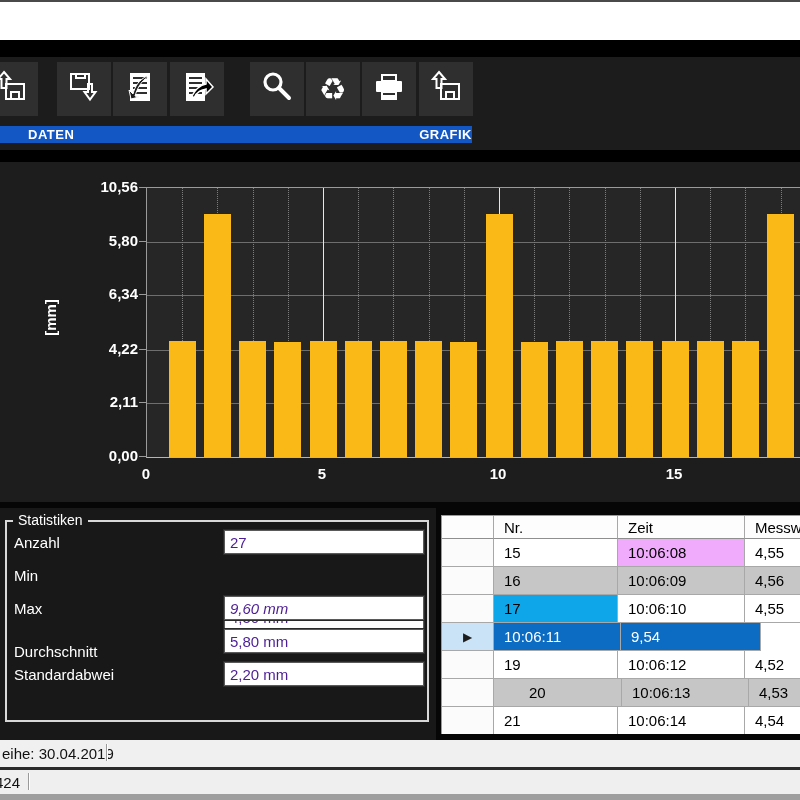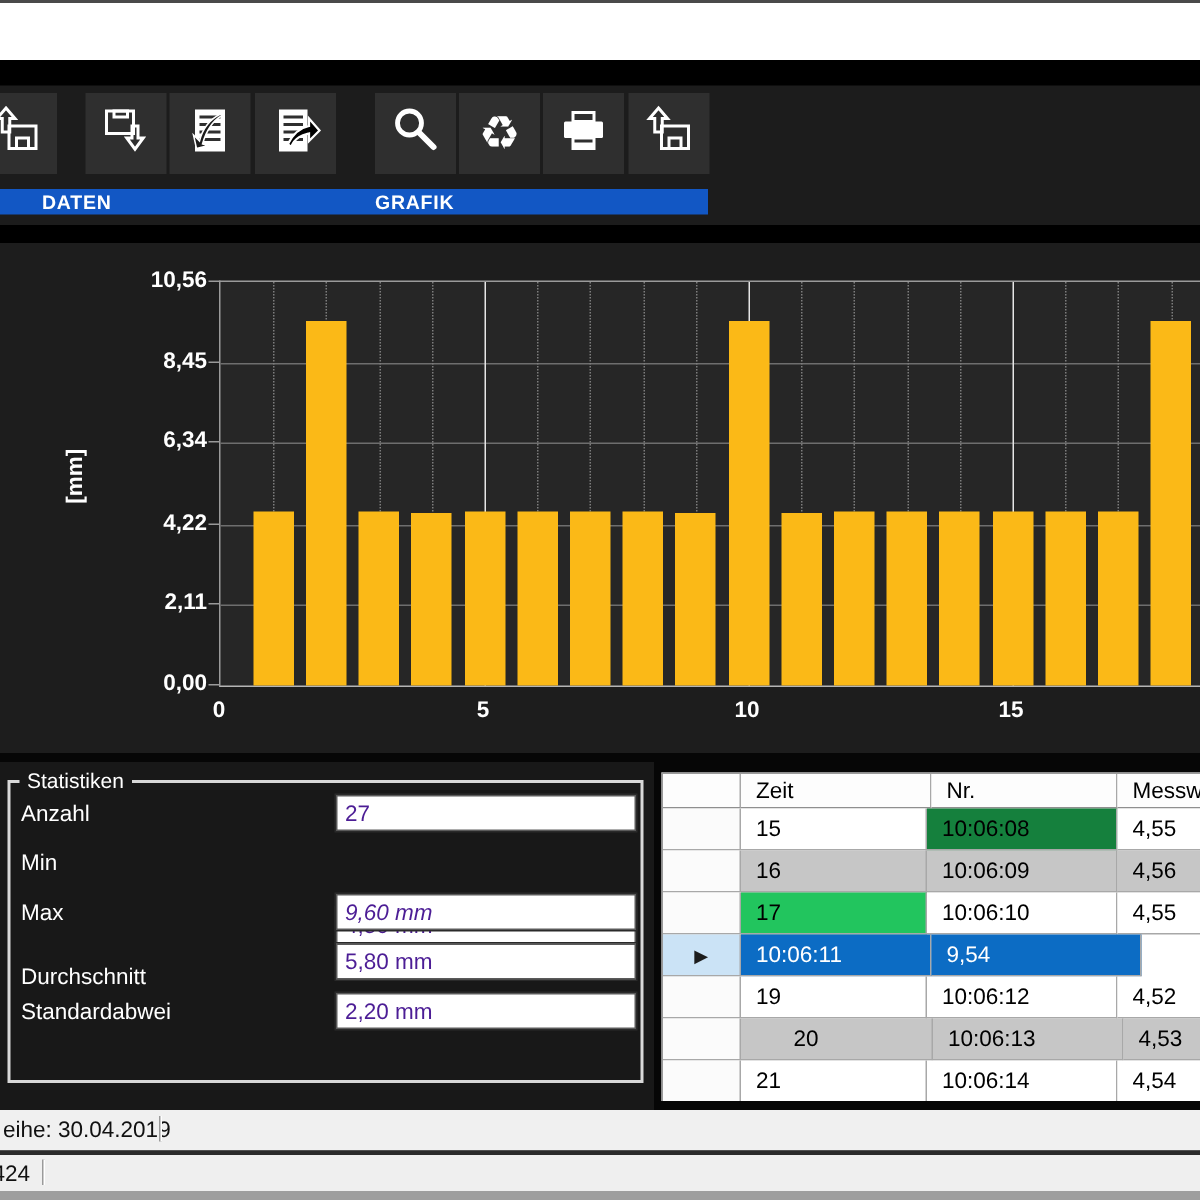--- a/index.html
+++ b/index.html
@@ -143,21 +143,21 @@
           <polygon points="11,3 17,10 13.5,10 13.5,19 8.5,19 8.5,10 5,10"></polygon>
           <rect x="13" y="15" width="18" height="15"></rect>
           <rect x="18" y="23" width="8" height="7"></rect>
         </svg>
       </span>
     </div>
 
     <div class="group-label" id="daten-label" style="left:0;width:222px;padding-left:28px;background:#1257c4;">
       <span>DATEN</span>
     </div>
-    <div class="group-label" style="left:250px;width:222px;justify-content:flex-start;background:#1257c4;">
+    <div class="group-label" style="left:250px;width:222px;justify-content:flex-end;background:#1257c4;">
       <span>GRAFIK</span>
     </div>
   </div>
 
   <div id="band2"></div>
 
   <div id="chart-region">
     <div id="plot">
         <div class="grid-h" style="top: 215.251px;"></div>
         <div class="grid-h" style="top: 161.502px;"></div>
@@ -202,21 +202,21 @@
       </div>
     <div id="axis-labels">
         <div class="ytick-label" style="left: 70px; top: 285px;">0,00</div>
         <div class="ytick-mark" style="left: 139px; top: 294px;"></div>
         <div class="ytick-label" style="left: 70px; top: 231.251px;">2,11</div>
         <div class="ytick-mark" style="left: 139px; top: 240.251px;"></div>
         <div class="ytick-label" style="left: 70px; top: 177.502px;">4,22</div>
         <div class="ytick-mark" style="left: 139px; top: 186.502px;"></div>
         <div class="ytick-label" style="left: 70px; top: 123.498px;">6,34</div>
         <div class="ytick-mark" style="left: 139px; top: 132.498px;"></div>
-        <div class="ytick-label" style="left: 70px; top: 69.7491px;">8,45</div>
+        <div class="ytick-label" style="left: 70px; top: 69.7491px;">5,80</div>
         <div class="ytick-mark" style="left: 139px; top: 78.7491px;"></div>
         <div class="ytick-label" style="left: 70px; top: 16px;">10,56</div>
         <div class="ytick-mark" style="left: 139px; top: 25px;"></div>
         <div class="xtick-label" style="left: 146px; top: 303px;">0</div>
         <div class="xtick-label" style="left: 322px; top: 303px;">5</div>
         <div class="xtick-label" style="left: 498px; top: 303px;">10</div>
         <div class="xtick-label" style="left: 674px; top: 303px;">15</div>
       </div>
     <div id="y-axis-title">[mm]</div>
   </div>
@@ -234,39 +234,39 @@
           <input class="stat-field" type="text" readonly="" value="9,60 mm" style="top: 88px; font-style: italic;">
           <div class="stat-label" style="top: 135px;">Durchschnitt</div>
           <input class="stat-field" type="text" readonly="" value="5,80 mm" style="top: 121px;">
           <div class="stat-label" style="top: 158px;">Standardabwei</div>
           <input class="stat-field" type="text" readonly="" value="2,20 mm" style="top: 154px;">
         </div>
     </div>
     <div id="table-panel">
         <div class="trow" style="top: 0px; height: 23px;">
           <div class="tcell hdr" style="width: 52px; height: 23px;"></div>
+          <div class="tcell hdr" style="width: 124px; height: 23px;">Nr.</div>
           <div class="tcell hdr" style="width: 127px; height: 23px;">Zeit</div>
-          <div class="tcell hdr" style="width: 124px; height: 23px;">Nr.</div>
           <div class="tcell hdr" style="width: 140px; height: 23px;">Messwert</div>
         </div>
         <div class="trow" style="top: 23px; height: 28px;">
           <div class="tcell rowhdr" style="width: 52px; height: 28px;"></div>
           <div class="tcell" style="width: 124px; height: 28px; background: rgb(255, 255, 255);">15</div>
-          <div class="tcell" style="width: 127px; height: 28px; background: #15803d;">10:06:08</div>
+          <div class="tcell" style="width: 127px; height: 28px; background: #f0abfc;">10:06:08</div>
           <div class="tcell" style="width: 140px; height: 28px; background: rgb(255, 255, 255);">4,55</div>
         </div>
         <div class="trow" style="top: 51px; height: 28px;">
           <div class="tcell rowhdr" style="width: 52px; height: 28px;"></div>
           <div class="tcell" style="width: 124px; height: 28px; background: rgb(198, 198, 198);">16</div>
           <div class="tcell" style="width: 127px; height: 28px; background: rgb(198, 198, 198);">10:06:09</div>
           <div class="tcell" style="width: 140px; height: 28px; background: rgb(198, 198, 198);">4,56</div>
         </div>
         <div class="trow" style="top: 79px; height: 28px;">
           <div class="tcell rowhdr" style="width: 52px; height: 28px;"></div>
-          <div class="tcell" style="width: 124px; height: 28px; background: #22c55e;">17</div>
+          <div class="tcell" style="width: 124px; height: 28px; background: #0ea5e9;">17</div>
           <div class="tcell" style="width: 127px; height: 28px; background: rgb(255, 255, 255);">10:06:10</div>
           <div class="tcell" style="width: 140px; height: 28px; background: rgb(255, 255, 255);">4,55</div>
         </div>
         <div class="trow" style="top: 107px; height: 28px;">
           <div class="tcell rowhdr" style="width: 52px; height: 28px; background: rgb(203, 227, 246);">
             <span class="sel-arrow">▶</span>
           </div>
           <div class="tcell" style="width: 127px; height: 28px; background: rgb(12, 108, 196); color: rgb(255, 255, 255);">10:06:11</div>
           <div class="tcell" style="width: 140px; height: 28px; background: rgb(12, 108, 196); color: rgb(255, 255, 255);">9,54</div>
         </div>

